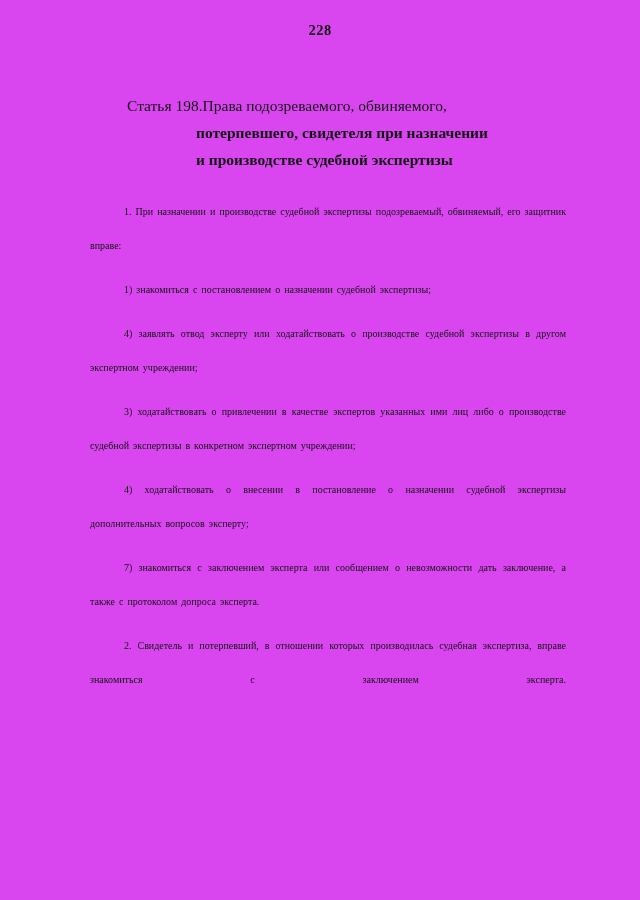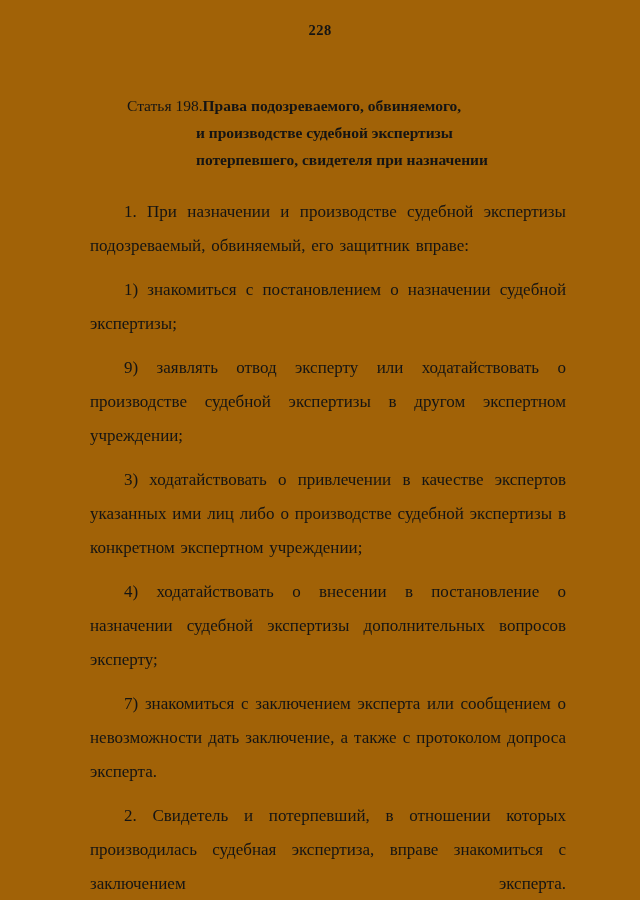--- a/index.html
+++ b/index.html
@@ -9,21 +9,21 @@
   body {
     width: 640px;
     height: 900px;
     background: #e9e9e9;
     font-family: "Liberation Serif", "DejaVu Serif", serif;
   }
   .page {
     position: relative;
     width: 640px;
     height: 900px;
-    background: #a16207;
+    background: #d946ef;
     color: #141414;
     overflow: hidden;
   }
   .page-number {
     position: absolute;
     top: 22px;
     left: 0;
     width: 100%;
     text-align: center;
     font-size: 14.5px;
@@ -38,29 +38,29 @@
   }
   .heading {
     margin: 0 0 22px 37px;
     font-size: 15.5px;
     line-height: 27px;
   }
   .heading .article-label {
     font-weight: normal;
   }
   .heading .title-text {
-    font-weight: bold;
+    font-weight: normal;
   }
   .heading .h-cont {
     margin-left: 69px;
     font-weight: bold;
   }
   .para {
     margin: 0 0 10px 0;
-    font-size: 17px;
+    font-size: 10px;
     line-height: 34px;
     text-align: justify;
     text-indent: 34px;
     word-spacing: 1.5px;
   }
   .para.stretch-last {
     text-align-last: justify;
   }
 </style>
 </head>
@@ -69,29 +69,29 @@
 <div class="page">
 
   <div class="page-number">228</div>
 
   <div class="content">
 
     <div class="heading">
       <div class="h-line">
         <span class="article-label">Статья 198.</span><span class="title-text">Права подозреваемого, обвиняемого,</span>
       </div>
+      <div class="h-cont">потерпевшего, свидетеля при назначении</div>
       <div class="h-cont">и производстве судебной экспертизы</div>
-      <div class="h-cont">потерпевшего, свидетеля при назначении</div>
     </div>
 
     <div class="para">1. При назначении и производстве судебной экспертизы подозреваемый, обвиняемый, его защитник вправе:</div>
 
     <div class="para">1) знакомиться с постановлением о назначении судебной экспертизы;</div>
 
-    <div class="para">9) заявлять отвод эксперту или ходатайствовать о производстве судебной экспертизы в другом экспертном учреждении;</div>
+    <div class="para">4) заявлять отвод эксперту или ходатайствовать о производстве судебной экспертизы в другом экспертном учреждении;</div>
 
     <div class="para">3) ходатайствовать о привлечении в качестве экспертов указанных ими лиц либо о производстве судебной экспертизы в конкретном экспертном учреждении;</div>
 
     <div class="para">4) ходатайствовать о внесении в постановление о назначении судебной экспертизы дополнительных вопросов эксперту;</div>
 
 
     <div class="para">7) знакомиться с заключением эксперта или сообщением о невозможности дать заключение, а также с протоколом допроса эксперта.</div>
 
     <div class="para stretch-last">2. Свидетель и потерпевший, в отношении которых производилась судебная экспертиза, вправе знакомиться с заключением эксперта.</div>
 

